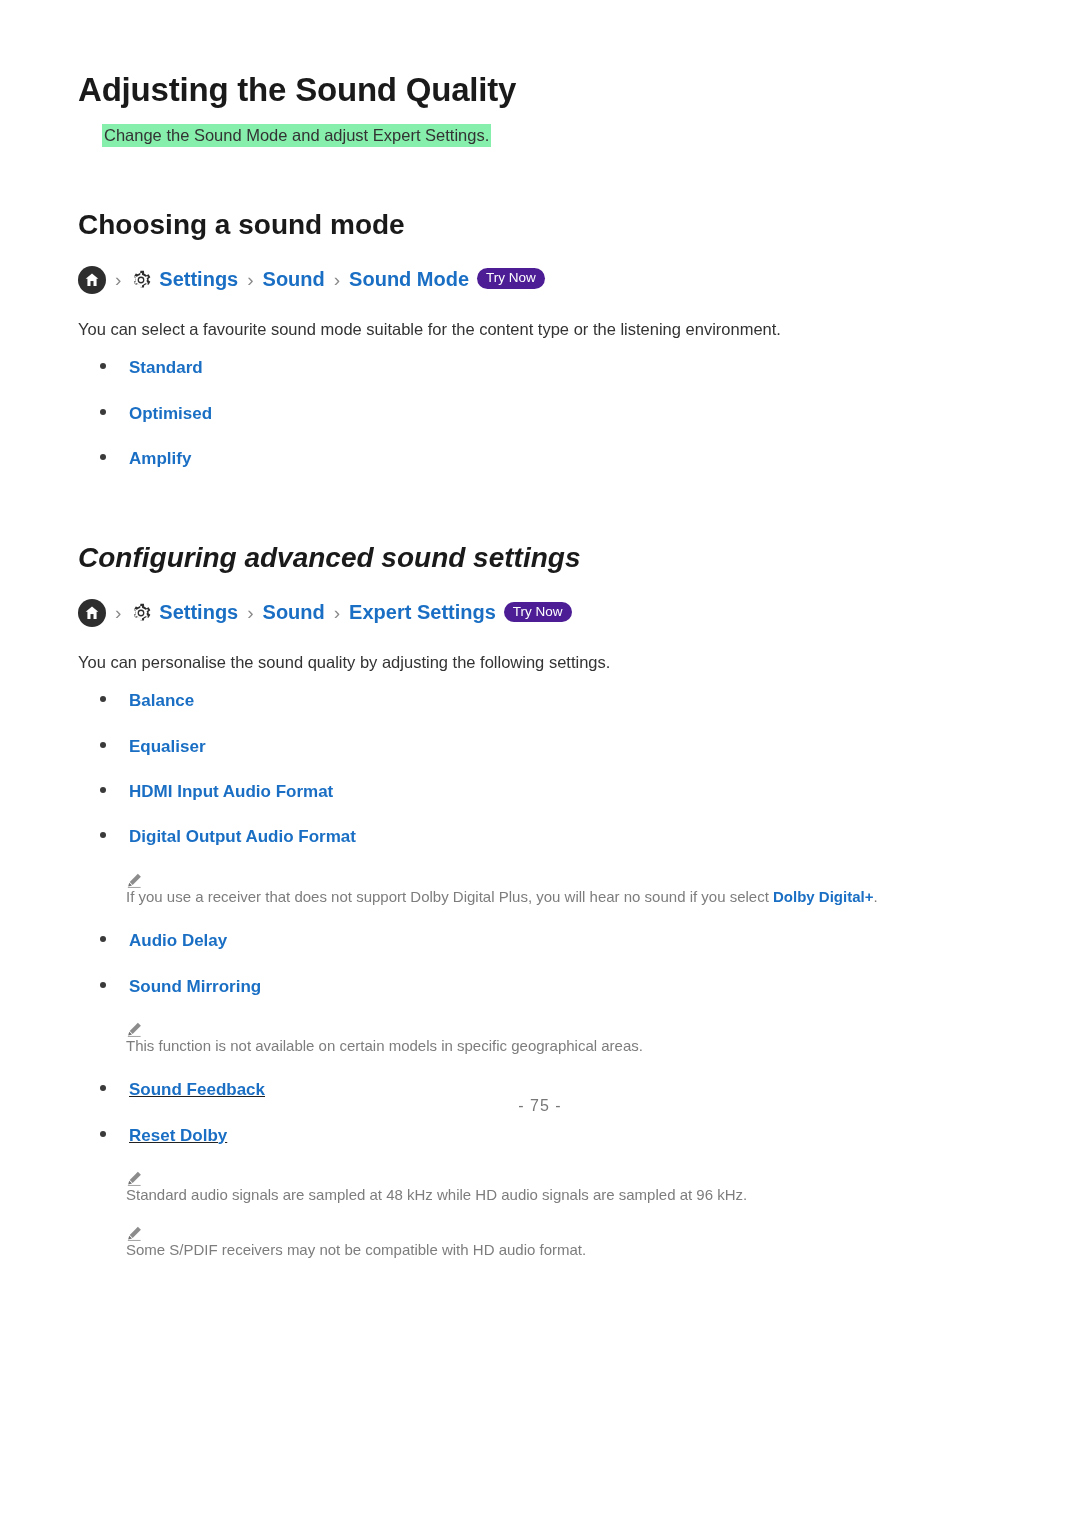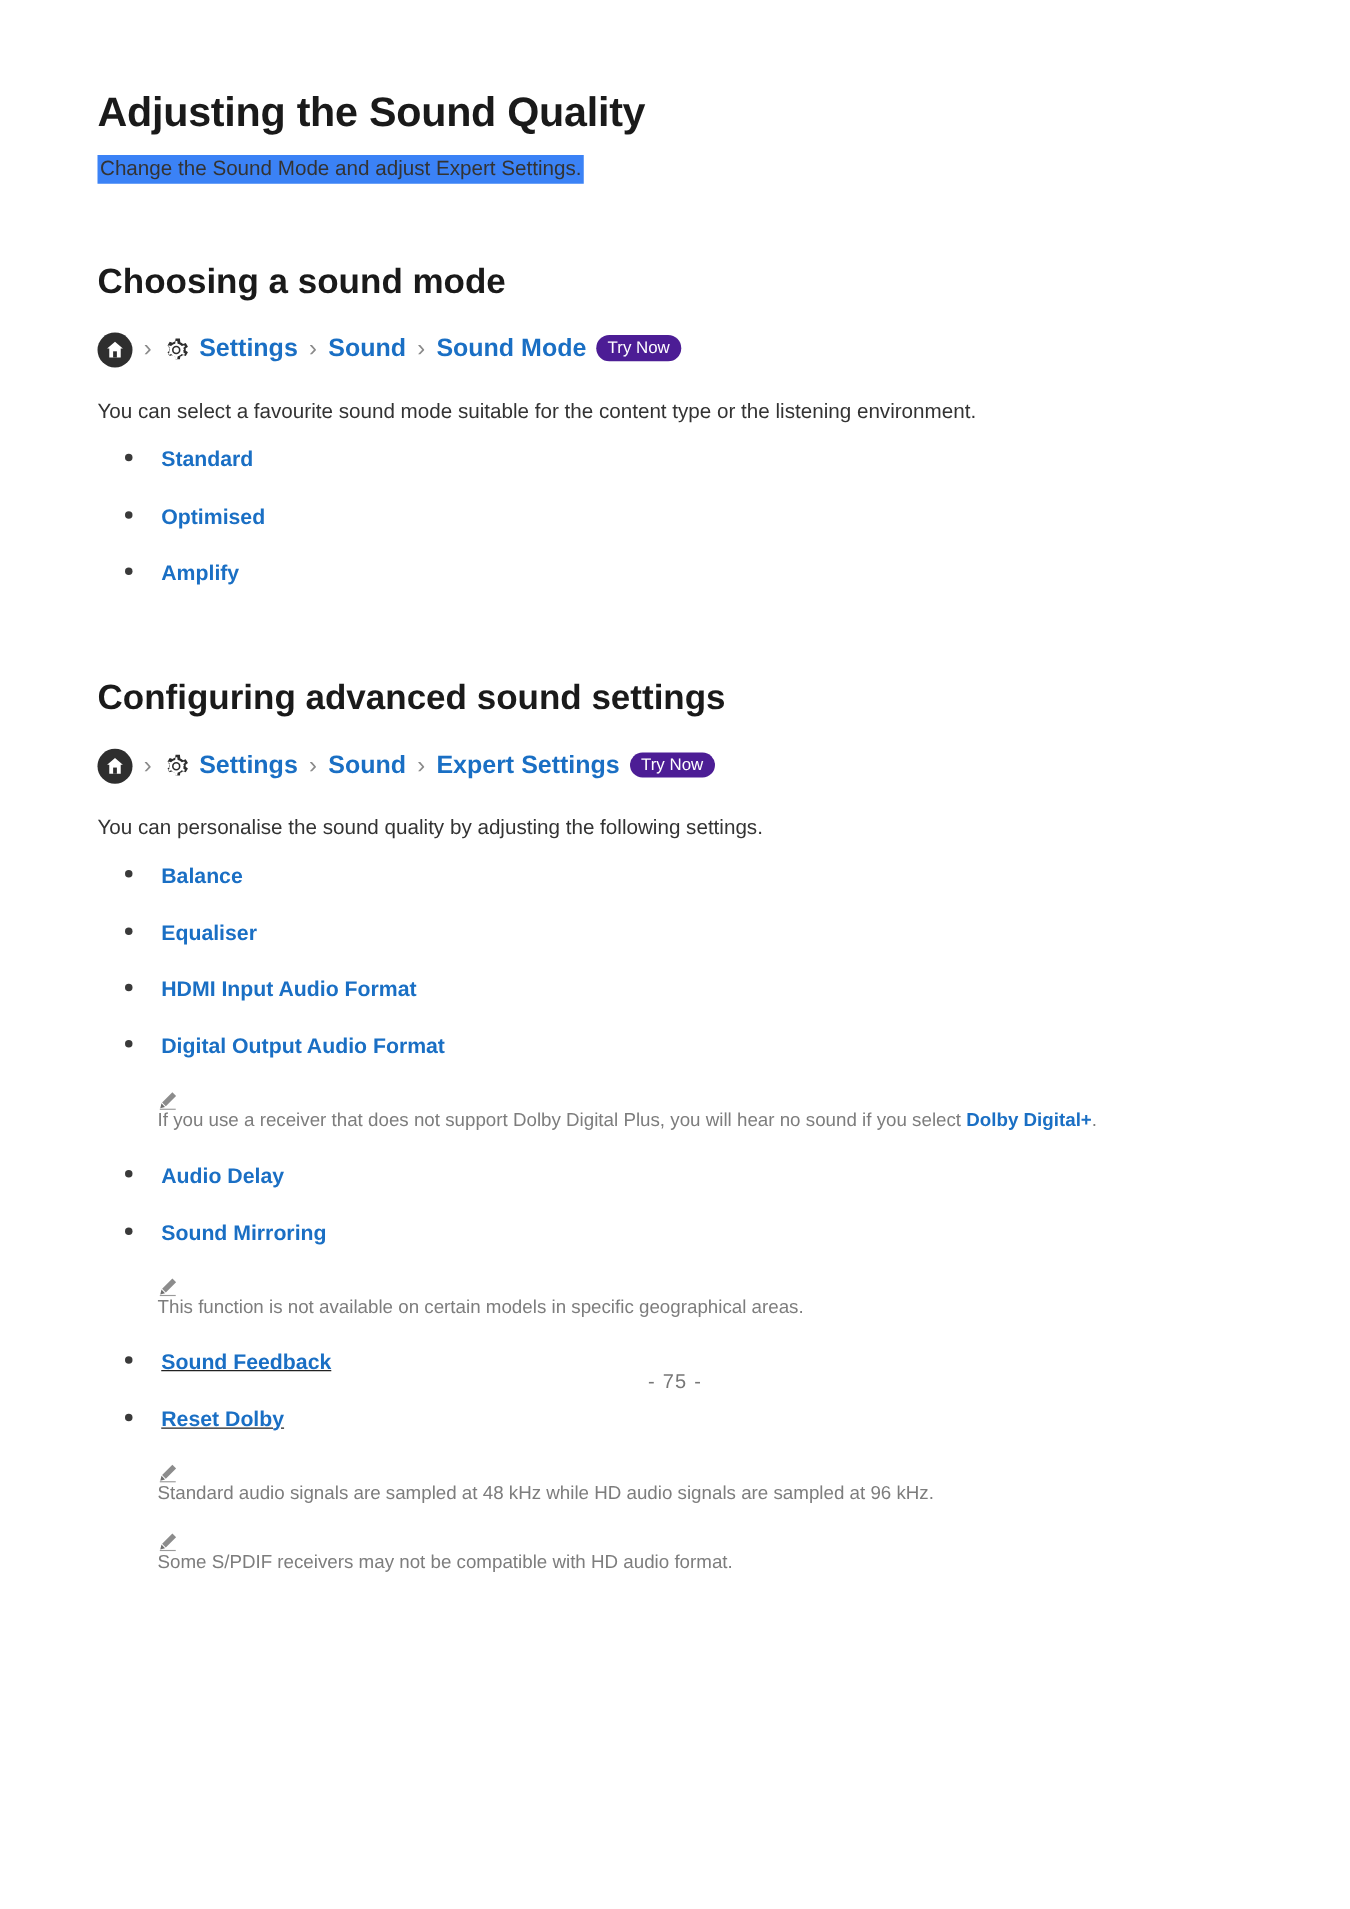--- a/index.html
+++ b/index.html
@@ -33,36 +33,37 @@
     padding-top: 72px;
     line-height: 1.1;
   }
   .doc-subtitle-row {
     margin-top: 18px;
     line-height: 1.2;
   }
   .doc-subtitle {
     font-size: 16.5px;
     color: #333333;
-    background: #3b82f6;
+    background: #86efac;
     padding: 2px 2px 3px 2px;
     display: inline;
     box-decoration-break: clone;
+    margin-left: 24px;
   }
 
   
   .section-heading {
     font-size: 28px;
     font-weight: bold;
     color: #1a1a1a;
     margin: 0;
     line-height: 1.2;
   }
   .sec1-heading { margin-top: 62px; }
-  .sec2-heading { margin-top: 72px; }
+  .sec2-heading { margin-top: 72px; font-style: italic; }
 
   
   .breadcrumb {
     display: flex;
     align-items: center;
     margin-top: 24px;
     flex-wrap: nowrap;
   }
   .home-icon {
     width: 28px;

